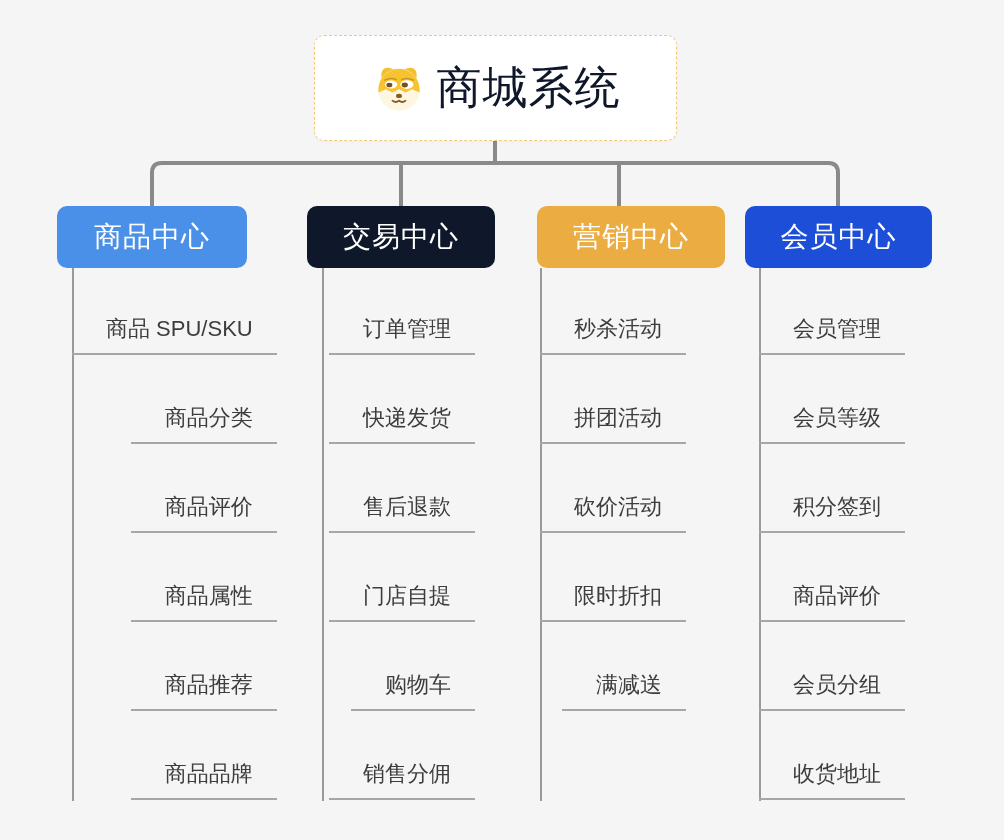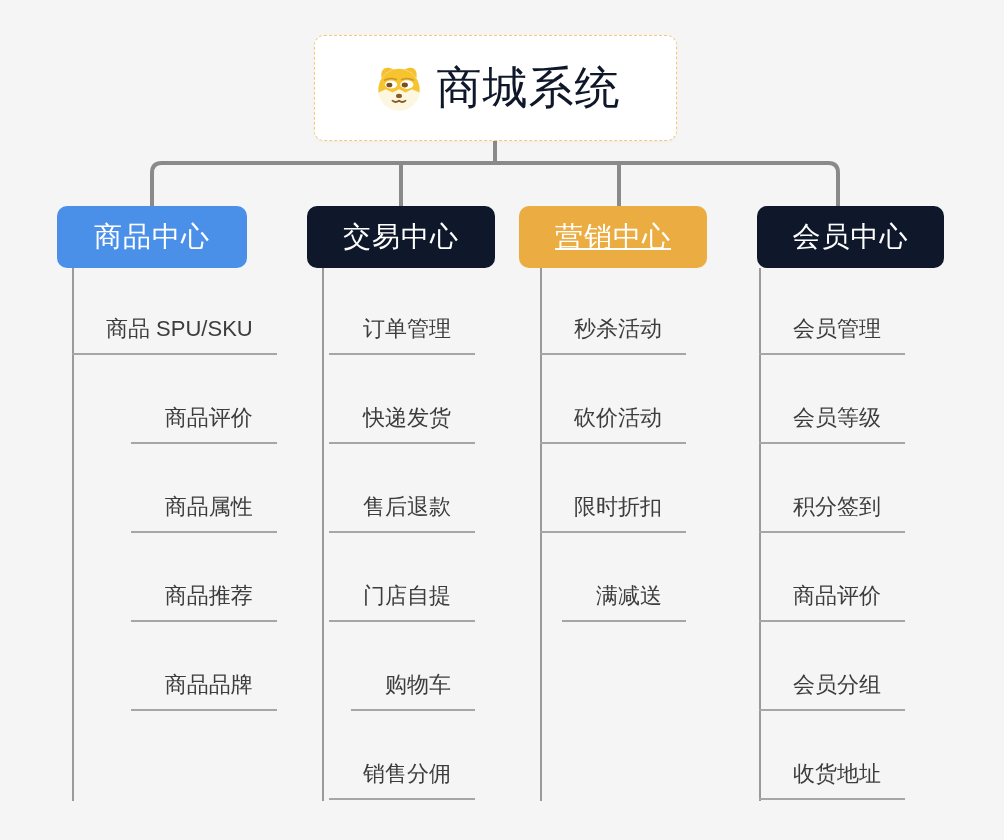--- a/index.html
+++ b/index.html
@@ -54,21 +54,21 @@
     display: flex;
     align-items: center;
     justify-content: center;
     color: #ffffff;
     font-size: 28px;
     letter-spacing: 1px;
     white-space: nowrap;
   }
   .branch-0 { left: 57px;  width: 190px; }
   .branch-1 { left: 307px; width: 188px; }
-  .branch-2 { left: 519px; width: 188px; text-decoration: underline; }
+  .branch-2 { left: 537px; width: 188px; }
   .branch-3 { left: 745px; width: 187px; }
 
   
   .branch-trunk {
     position: absolute;
     top: 268px;
     width: 2px;
     height: 533px;
     background: #9a9a9a;
   }
@@ -127,46 +127,48 @@
       <ellipse cx="38.6" cy="28.6" rx="3.6" ry="2.8" fill="#7a4f1d"></ellipse>
       <ellipse cx="32" cy="41" rx="3.4" ry="2.4" fill="#8a5a23"></ellipse>
       <path d="M24.5 46.5 Q28.2 49.5 32 46.5 Q35.8 49.5 39.5 46.5" stroke="#8a5a23" stroke-width="2" fill="none" stroke-linecap="round"></path>
     </svg>
     <div class="root-title">商城系统</div>
   </div>
 
   <div class="branch-node branch-0" style="background-color: rgb(74, 144, 232);">商品中心</div>
   <div class="branch-node branch-1" style="background-color: #0f172a;">交易中心</div>
   <div class="branch-node branch-2" style="background-color: rgb(235, 172, 65);">营销中心</div>
-  <div class="branch-node branch-3" style="background-color: #0f172a; margin-left: 12px;">会员中心</div>
+  <div class="branch-node branch-3" style="background-color: #1d4ed8;">会员中心</div>
 
   <div class="branch-trunk trunk-0"></div>
   <div class="branch-trunk trunk-1"></div>
   <div class="branch-trunk trunk-2"></div>
   <div class="branch-trunk trunk-3"></div>
 
   <div class="branch-items items-0">
     <div class="leaf-node">商品 SPU/SKU</div>
+    <div class="leaf-node">商品分类</div>
     <div class="leaf-node">商品评价</div>
     <div class="leaf-node">商品属性</div>
     <div class="leaf-node">商品推荐</div>
     <div class="leaf-node">商品品牌</div>
   </div>
 
   <div class="branch-items items-1">
     <div class="leaf-node">订单管理</div>
     <div class="leaf-node">快递发货</div>
     <div class="leaf-node">售后退款</div>
     <div class="leaf-node">门店自提</div>
     <div class="leaf-node">购物车</div>
     <div class="leaf-node">销售分佣</div>
   </div>
 
   <div class="branch-items items-2">
     <div class="leaf-node">秒杀活动</div>
+    <div class="leaf-node">拼团活动</div>
     <div class="leaf-node">砍价活动</div>
     <div class="leaf-node">限时折扣</div>
     <div class="leaf-node">满减送</div>
   </div>
 
   <div class="branch-items items-3">
     <div class="leaf-node">会员管理</div>
     <div class="leaf-node">会员等级</div>
     <div class="leaf-node">积分签到</div>
     <div class="leaf-node">商品评价</div>

